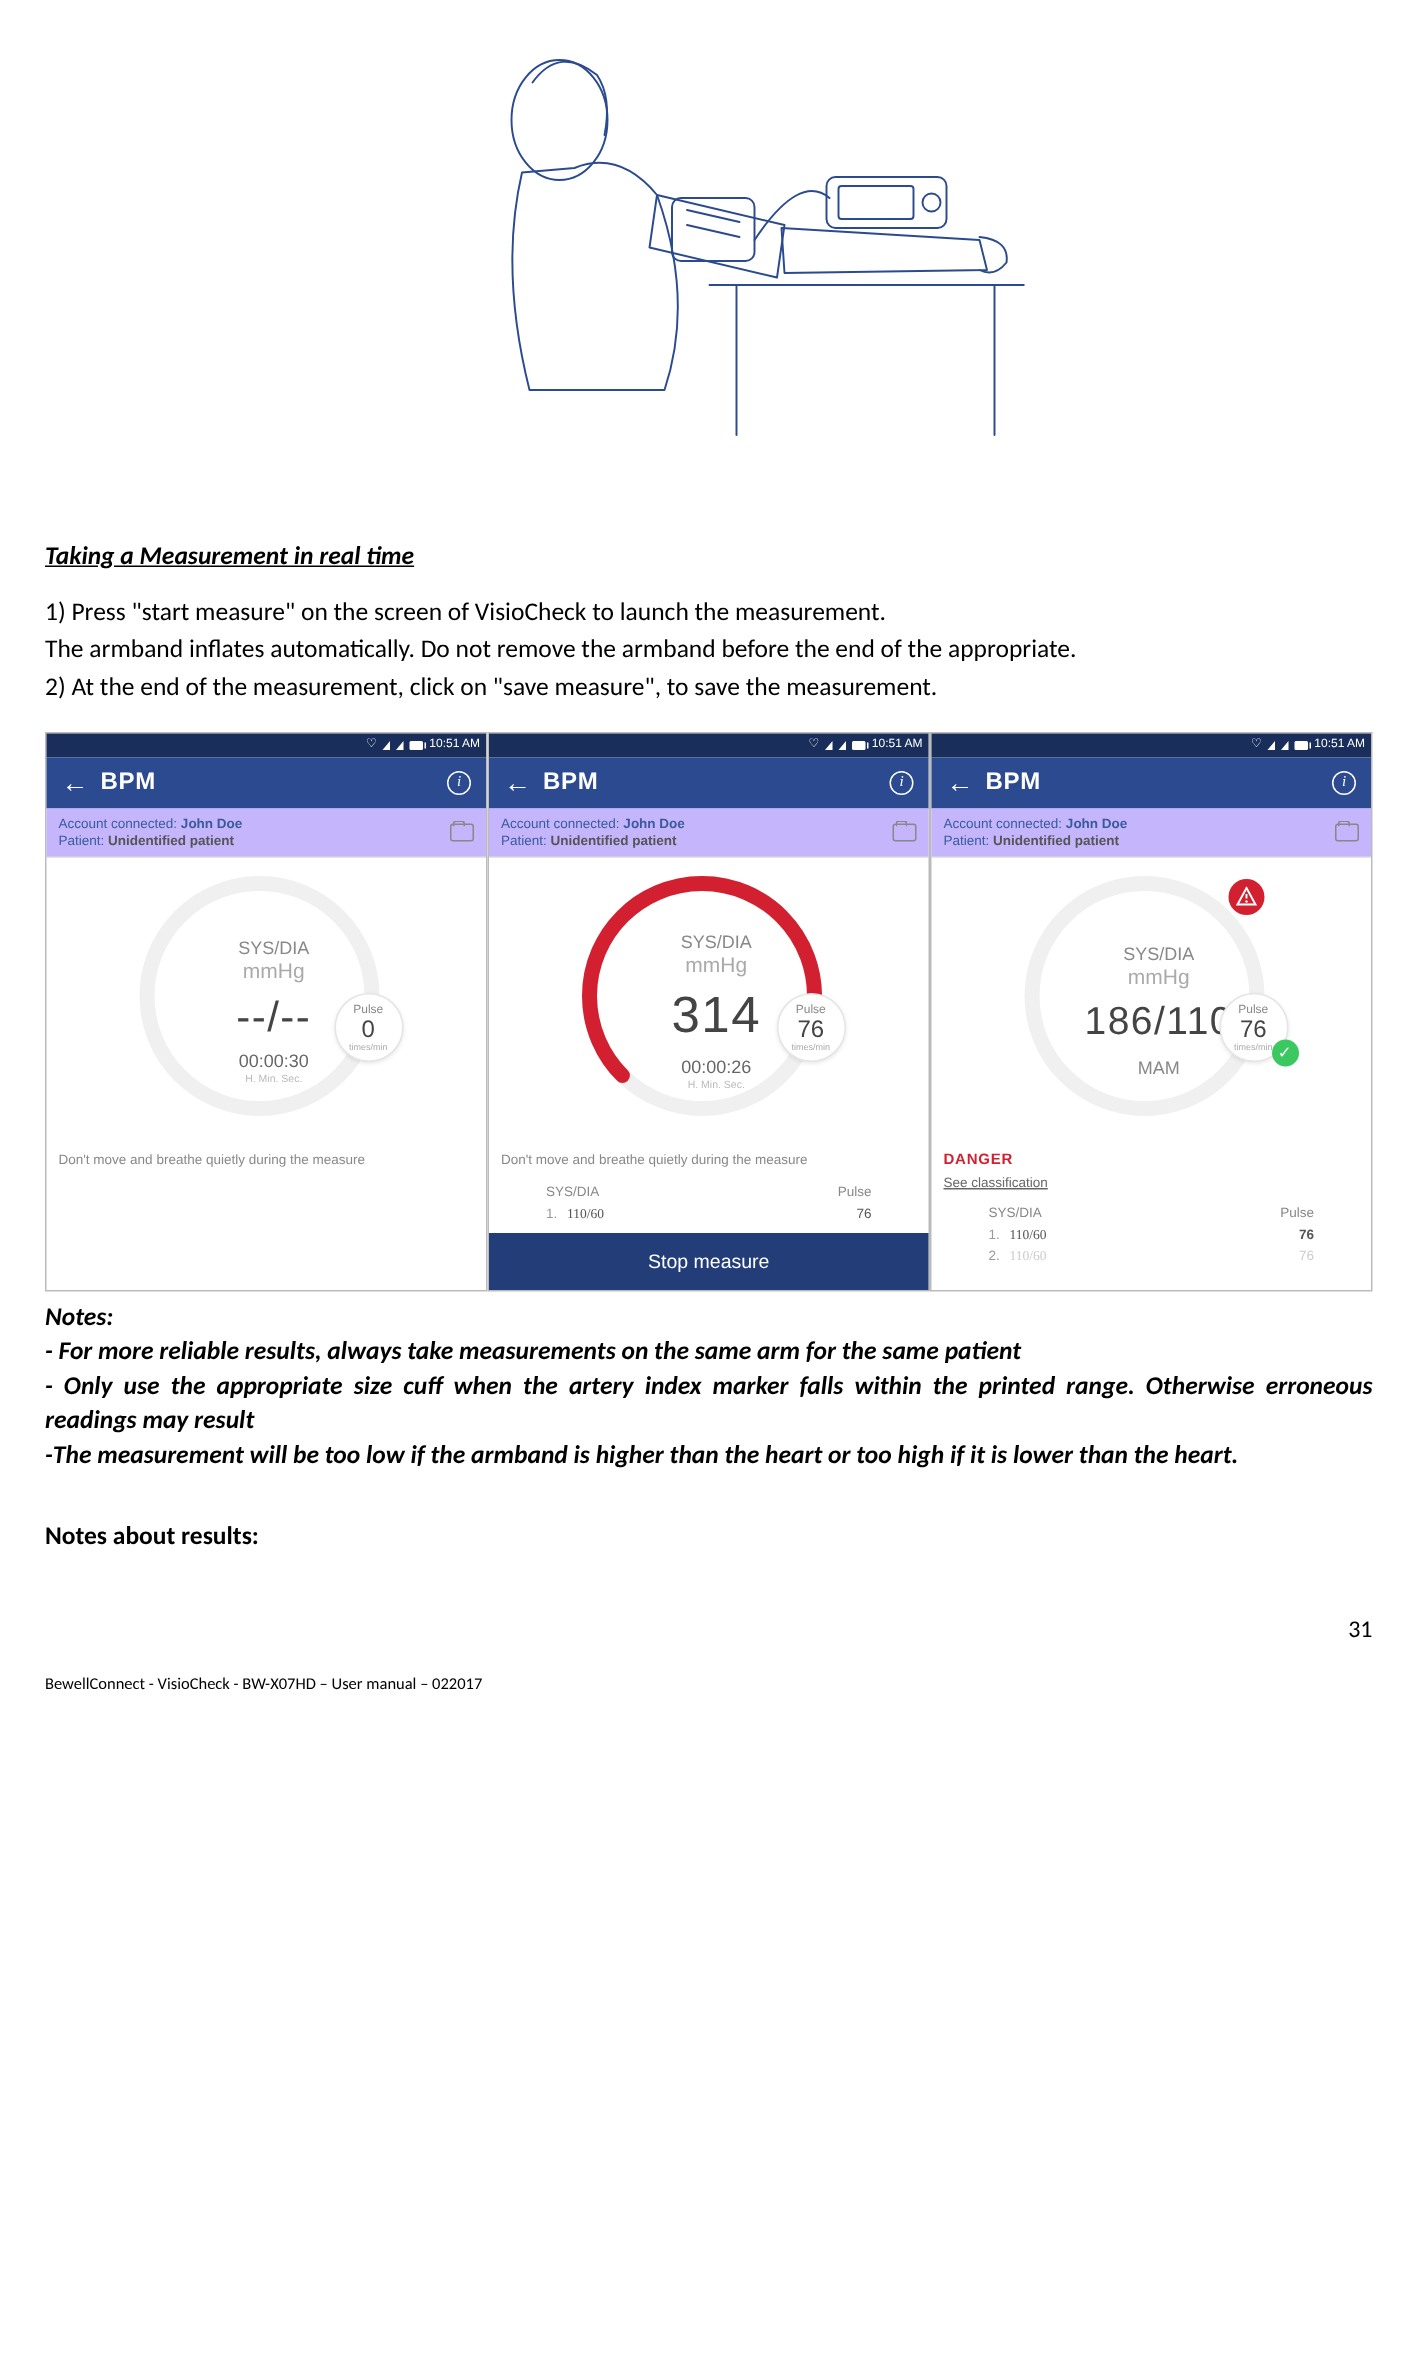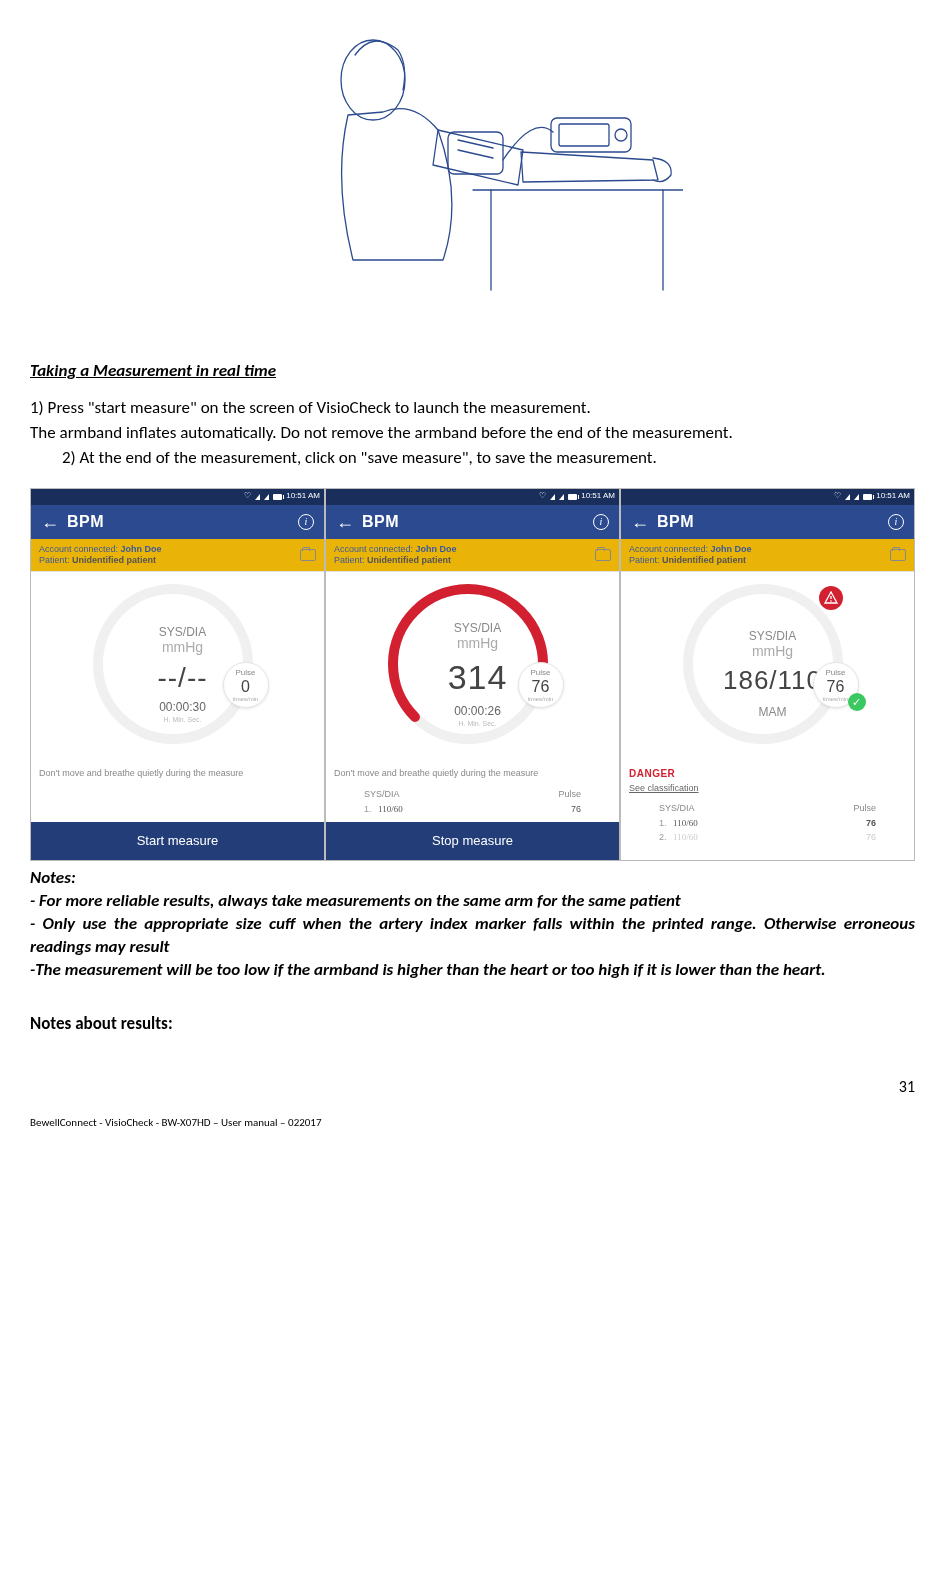--- a/index.html
+++ b/index.html
@@ -19,21 +19,21 @@
     display: block;
   }
   .section-heading {
     font-weight: bold;
     font-style: italic;
     text-decoration: underline;
     margin: 20px 0 14px 0;
   }
   .instr-1 { margin-bottom: 2px; }
   .instr-2 { text-align: justify; margin-bottom: 2px; }
-  .instr-3 { margin-bottom: 18px; margin-left: 32px; }
+  .instr-3 { margin-bottom: 18px; }
   .screenshot-row {
     display: flex;
     gap: 0;
     margin: 10px 0 6px 0;
   }
   .screenshot {
     flex: 1;
     border: 1px solid #bbb;
     background: #fff;
     display: flex;
@@ -61,21 +61,21 @@
     display: flex;
     align-items: center;
     padding: 0 10px;
     justify-content: space-between;
   }
   .app-header-left { display:flex; align-items:center; gap:8px; }
   .app-header .arrow { font-size: 18px; }
   .app-header .title { font-size: 16px; font-weight: 600; letter-spacing: 0.5px; }
   .app-header .info { width:16px; height:16px; border:1.5px solid #fff; border-radius:50%; display:flex; align-items:center; justify-content:center; font-size:10px; font-style:italic; font-family:serif; }
   .account-bar {
-    background: #eab308;
+    background: #c4b5fd;
     border-bottom: 1px solid #e3e3e3;
     padding: 5px 8px;
     display: flex;
     justify-content: space-between;
     align-items: center;
     font-size: 9px;
   }
   .account-bar .lines { line-height: 1.25; }
   .account-bar .lab { color: #3a5a9c; }
   .account-bar .val { color: #555; font-weight:600; }
@@ -183,21 +183,21 @@
 
     <line x1="210" y1="170" x2="420" y2="170"></line>
     <line x1="228" y1="170" x2="228" y2="270"></line>
     <line x1="400" y1="170" x2="400" y2="270"></line>
   </g>
 </svg>
 
 <div class="section-heading">Taking a Measurement in real time</div>
 
 <p class="instr-1">1) Press "start measure" on the screen of VisioCheck to launch the measurement.</p>
-<p class="instr-2">The armband inflates automatically. Do not remove the armband before the end of the measurement.</p>
+<p class="instr-2">The armband inflates automatically. Do not remove the armband before the end of the appropriate.</p>
 <p class="instr-3">2) At the end of the measurement, click on "save measure", to save the measurement.</p>
 
 <div class="screenshot-row">
 
   <div class="screenshot">
     <div class="status-bar">
       <span>♡</span>
       <span class="sig"></span>
       <span class="sig"></span>
       <span class="bat"></span>
@@ -228,21 +228,20 @@
           <div class="timer-lab">H.  Min. Sec.</div>
         </div>
         <div class="pulse-badge">
           <div class="pl">Pulse</div>
           <div class="pv">0</div>
           <div class="pu">times/min</div>
         </div>
       </div>
       <div class="hint">Don't move and breathe quietly during the measure</div>
     </div>
-    <div class="action-btn">Start measure</div>
   </div>
 
   <div class="screenshot">
     <div class="status-bar">
       <span>♡</span>
       <span class="sig"></span>
       <span class="sig"></span>
       <span class="bat"></span>
       <span>10:51 AM</span>
     </div>

